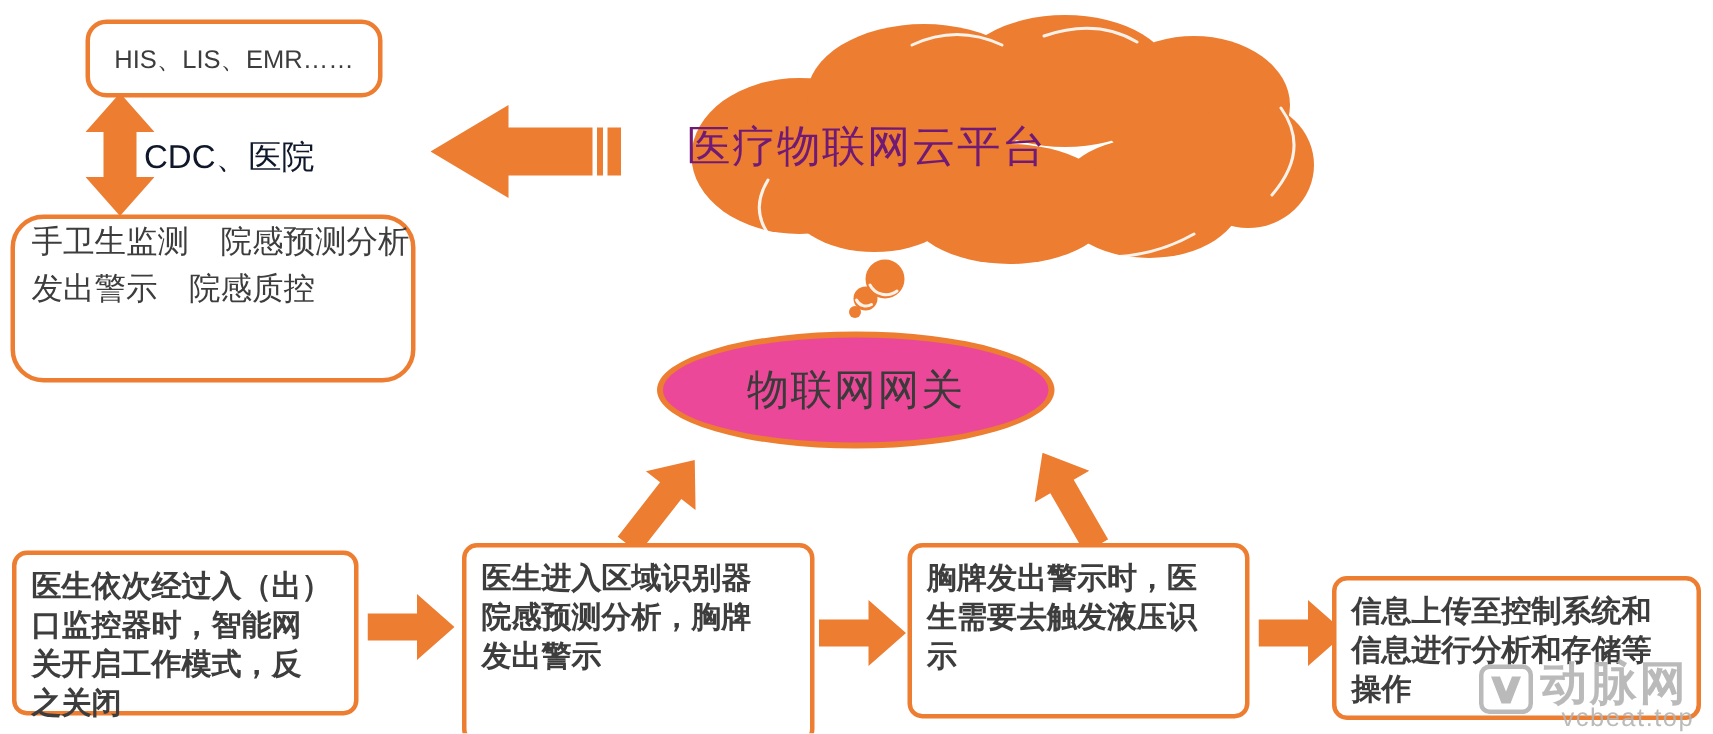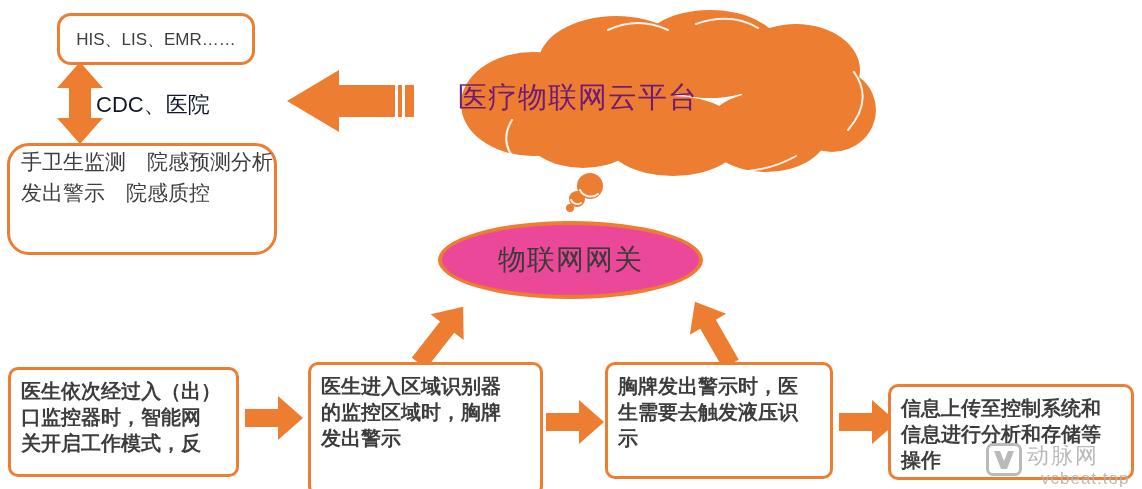--- a/index.html
+++ b/index.html
@@ -72,21 +72,21 @@
   .watermark {
     position: absolute; left: 986px; top: 443px; z-index: 6;
     display: flex; align-items: flex-start; gap: 5px;
     color: rgba(178,178,178,0.9);
   }
   .wm-badge {
     width: 36px; height: 33px; border: 3px solid rgba(178,178,178,0.9);
     border-radius: 7px; display: flex; align-items: center; justify-content: center;
     flex: 0 0 auto;
   }
-  .wm-brand { font-size: 22px; font-weight: normal; letter-spacing: 2px; line-height: 26px; }
+  .wm-brand { font-size: 31px; font-weight: bold; letter-spacing: 2px; line-height: 26px; }
   .wm-site  { font-size: 17px; padding-left: 14px; letter-spacing: 1px; }
   svg { display: block; position: absolute; }
   .inline-svg { position: static; }
 </style>
 </head>
 <body>
 
 <div class="stage">
 
   <div class="obox his-box">
@@ -142,28 +142,28 @@
   </div>
 
   <svg class="diag diag-left" width="42" height="72" viewBox="0 0 42 72">
     <polygon points="21,0 42,26 30,26 30,72 12,72 12,26 0,26" fill="#ED7D31"></polygon>
   </svg>
   <svg class="diag diag-right" width="42" height="72" viewBox="0 0 42 72">
     <polygon points="21,0 42,26 30,26 30,72 12,72 12,26 0,26" fill="#ED7D31"></polygon>
   </svg>
 
   <div class="obox step step1">
-    <div class="step-text"><div>医生依次经过入（出）</div><div>口监控器时，智能网</div><div>关开启工作模式，反</div></div>
+    <div class="step-text"><div>医生依次经过入（出）</div><div>口监控器时，智能网</div><div>关开启工作模式，反</div><div>之关闭</div></div>
   </div>
   <svg class="h-arrow1" width="58" height="44" viewBox="0 0 58 44">
     <polygon points="0,13 33,13 33,0 58,22 33,44 33,31 0,31" fill="#ED7D31"></polygon>
   </svg>
 
   <div class="obox step step2">
-    <div class="step-text"><div>医生进入区域识别器</div><div>的监控区域时，胸牌</div><div>发出警示</div></div>
+    <div class="step-text"><div>医生进入区域识别器</div><div>院感预测分析，胸牌</div><div>发出警示</div></div>
   </div>
   <svg class="h-arrow2" width="58" height="44" viewBox="0 0 58 44">
     <polygon points="0,13 33,13 33,0 58,22 33,44 33,31 0,31" fill="#ED7D31"></polygon>
   </svg>
 
   <div class="obox step step3">
     <div class="step-text"><div>胸牌发出警示时，医</div><div>生需要去触发液压识</div><div>示</div></div>
   </div>
   <svg class="h-arrow3" width="58" height="44" viewBox="0 0 58 44">
     <polygon points="0,13 33,13 33,0 58,22 33,44 33,31 0,31" fill="#ED7D31"></polygon>

